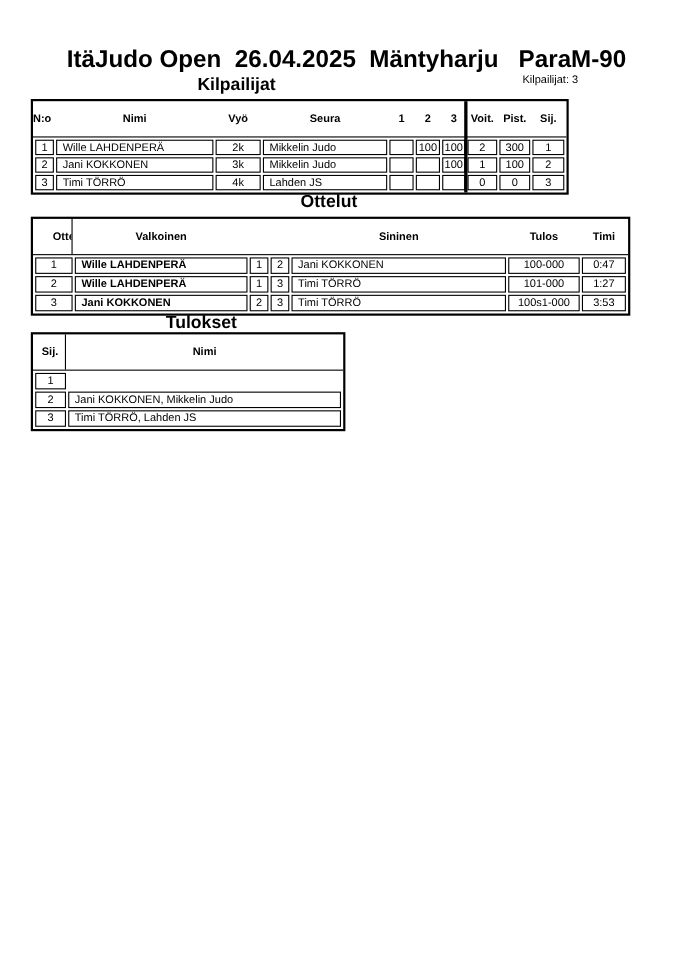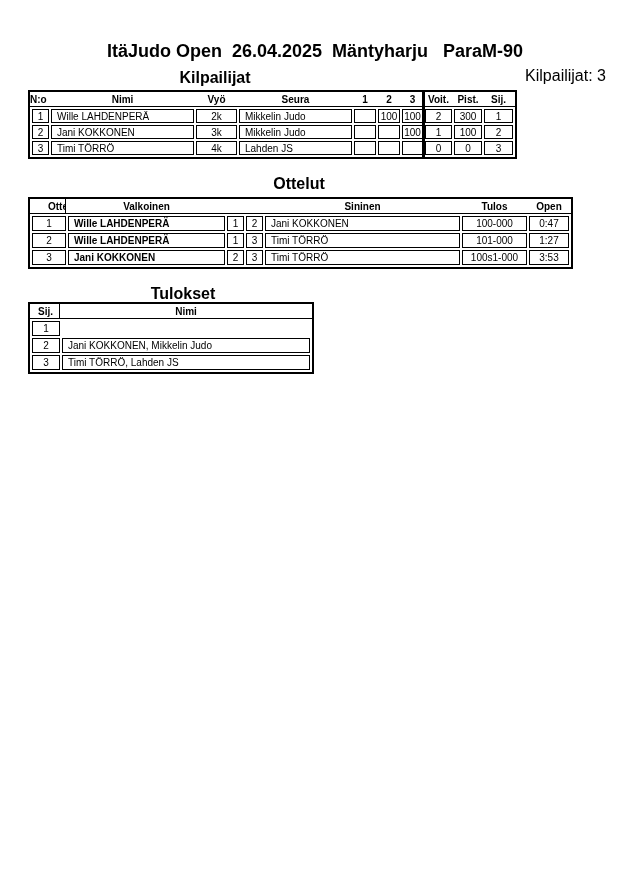--- a/index.html
+++ b/index.html
@@ -7,54 +7,53 @@
   body {
     position: relative;
     background: #ffffff;
     color: #000000;
     font-family: "Liberation Sans", sans-serif;
   }
   .page-title {
     position: absolute;
     top: 41px; left: 0; right: 0;
     text-align: center;
-    font-size: 18px;
+    font-size: 22px;
     font-weight: bold;
     white-space: pre;
   }
   .section-label {
     position: absolute;
     width: 120px;
     text-align: center;
     font-size: 16px;
     font-weight: bold;
   }
   .label-kilpailijat { left: 155px; top: 69px; }
   .label-ottelut    { left: 239px; top: 175px; }
   .label-tulokset   { left: 123px; top: 285px; }
   .competitor-count {
     position: absolute;
-    left: 500px; top: 67px; width: 106px;
-    text-align: right;
-    font-size: 16px;
+    left: 475px; top: 67px; width: 106px;
+    font-size: 10px;
   }
   .tbl {
     position: absolute;
     background: #ffffff;
     border: 2px solid #000000;
     font-size: 10px;
   }
   .t1 { left: 28px; top: 90px;  width: 489px; }
   .t2 { left: 28px; top: 197px; width: 545px; }
   .t3 { left: 28px; top: 302px; width: 286px; }
   .hdr {
     display: grid;
     gap: 2px;
     padding: 0 2px;
-    height: 15px;
+    height: 33px;
     border-bottom: 1px solid #000000;
     font-weight: bold;
   }
   .body { padding: 2px; display: flex; flex-direction: column; gap: 2px; }
   .row { display: grid; gap: 2px; }
   .t1 .hdr, .t1 .row { grid-template-columns: 17px 143px 41px 113px 22px 22px 21px 27px 28px 29px; }
   .t2 .hdr, .t2 .row { grid-template-columns: 34px 157px 17px 17px 195px 65px 40px; }
   .t3 .hdr, .t3 .row { grid-template-columns: 28px 248px; }
   .t1 .row { height: 14px; }
   .t2 .row, .t3 .row { height: 15px; }
@@ -144,21 +143,21 @@
 <div class="section-label label-ottelut">Ottelut</div>
 
 <div class="tbl t2">
   <div class="hdr">
     <div class="hc left divider-right">Ottelu</div>
     <div class="hc">Valkoinen</div>
     <div class="hc"></div>
     <div class="hc"></div>
     <div class="hc">Sininen</div>
     <div class="hc">Tulos</div>
-    <div class="hc">Open</div>
+    <div class="hc">Timi</div>
   </div>
   <div class="body">
     <div class="row">
       <div class="c">1</div>
       <div class="c left bold">Wille LAHDENPERÄ</div>
       <div class="c">1</div>
       <div class="c">2</div>
       <div class="c left">Jani KOKKONEN</div>
       <div class="c">100-000</div>
       <div class="c">0:47</div>

